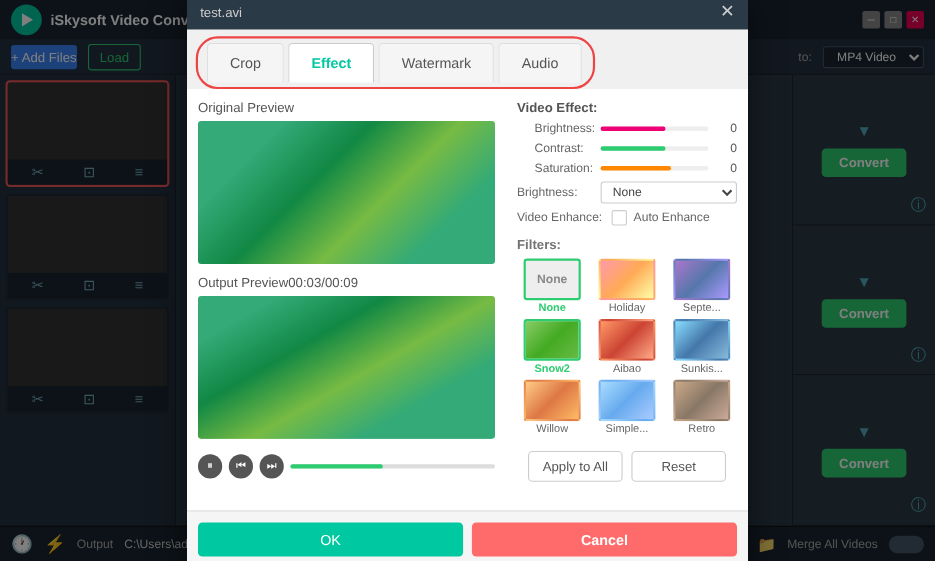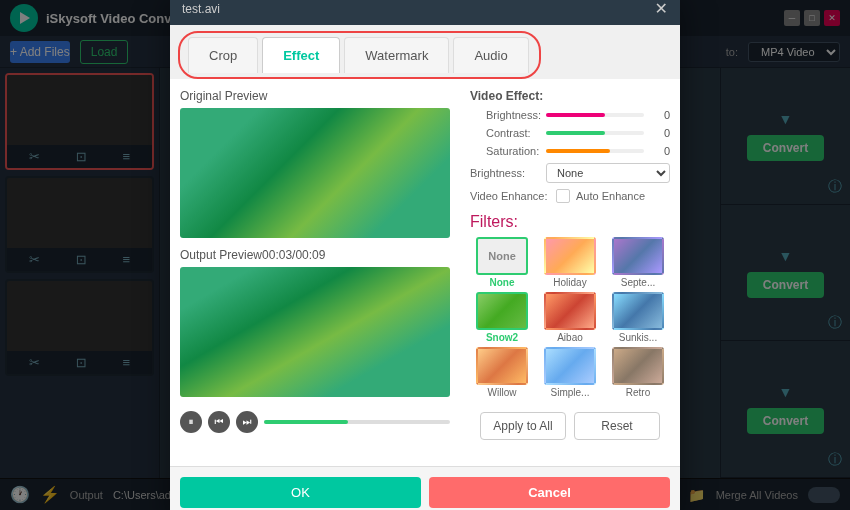--- a/index.html
+++ b/index.html
@@ -87,21 +87,21 @@
     .slider-value { color: #555; font-size: 11px; width: 20px; text-align: right; }
     .deinterlace-row { display: flex; align-items: center; margin-bottom: 6px; gap: 6px; }
     .deinterlace-label { color: #666; font-size: 11px; width: 70px; }
     .deinterlace-select { border: 1px solid #ccc; border-radius: 3px; padding: 2px 6px; font-size: 11px; color: #444; background: #fff; cursor: pointer; flex: 1; }
     .enhance-row { display: flex; align-items: center; gap: 6px; margin-bottom: 10px; }
     .enhance-label { color: #666; font-size: 11px; width: 80px; }
     .checkbox-custom { width: 14px; height: 14px; border: 1px solid #ccc; border-radius: 2px; background: #fff; cursor: pointer; }
     .enhance-text { color: #666; font-size: 11px; }
 
     
-    .filters-label { color: #be185d; font-size: 16px; font-weight: 400; margin-bottom: 6px; }
+    .filters-label { color: #737373; font-size: 12px; font-weight: 700; margin-bottom: 6px; }
     .filter-grid { display: grid; grid-template-columns: repeat(3, 1fr); gap: 4px; margin-bottom: 8px; }
     .filter-item { display: flex; flex-direction: column; align-items: center; cursor: pointer; }
     .filter-thumb { width: 52px; height: 38px; border-radius: 3px; border: 2px solid transparent; overflow: hidden; }
     .filter-thumb.selected { border-color: #2ecc71; }
     .filter-thumb.none-thumb { background: #eee; display: flex; align-items: center; justify-content: center; color: #888; font-size: 11px; font-weight: 600; }
     .filter-name { font-size: 10px; color: #666; margin-top: 2px; }
     .filter-name.selected { color: #2ecc71; font-weight: 600; }
     .filter-bg1 { background: linear-gradient(135deg, #f9a, #fa5, #ffa); }
     .filter-bg2 { background: linear-gradient(135deg, #a7c, #57a, #a9f); }
     .filter-bg3 { background: linear-gradient(135deg, #8c6, #4a2, #6b4); }

